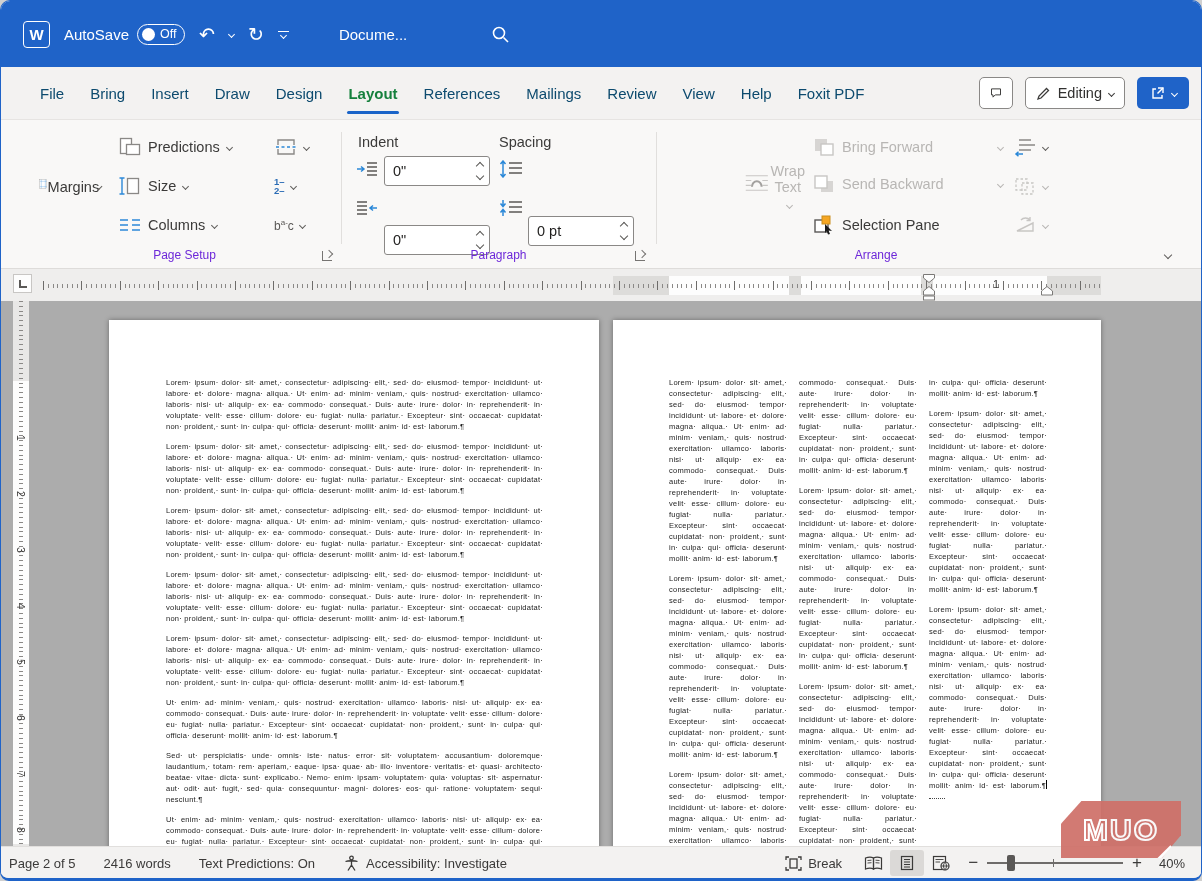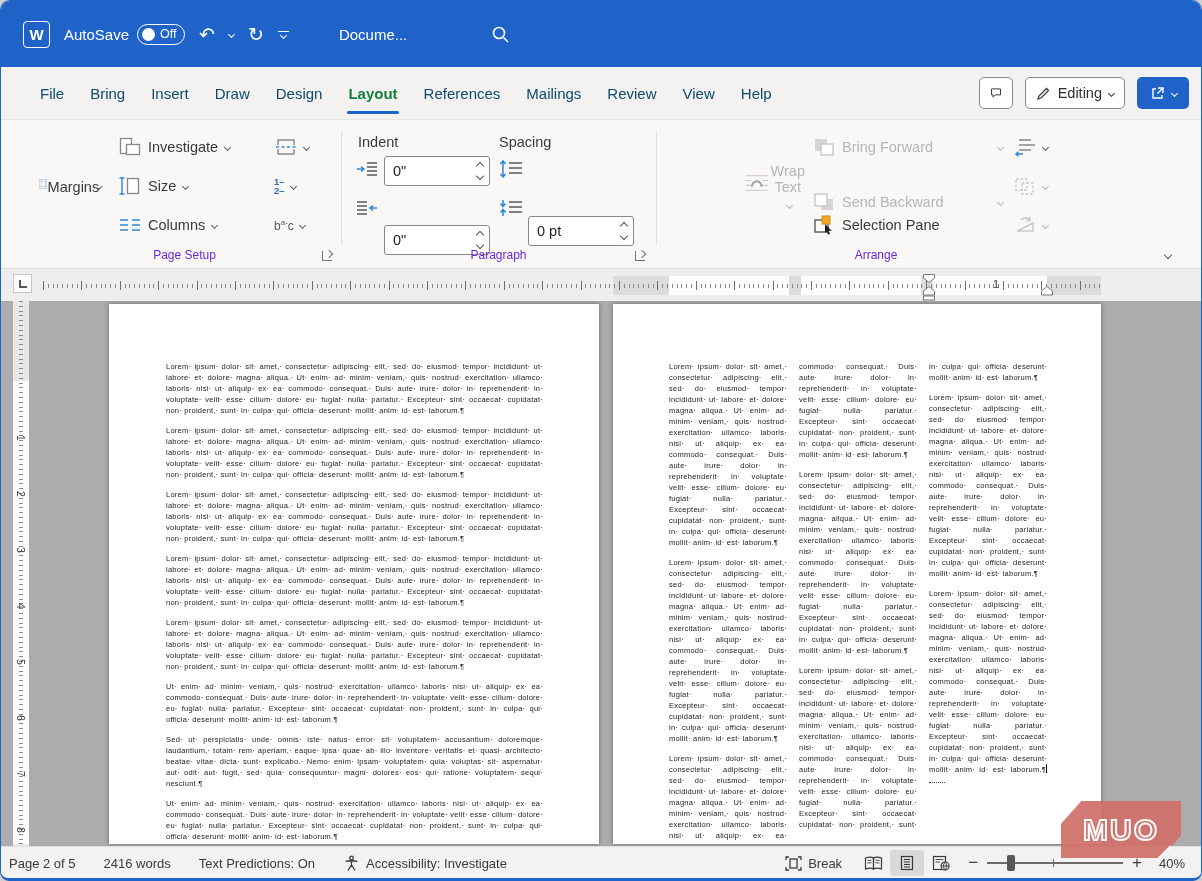--- a/index.html
+++ b/index.html
@@ -91,21 +91,21 @@
   .h-num { position:absolute; top:2px; font-size:11px; color:#3b3a39; }
   .marker { position:absolute; }
 
   
   .canvas { position:absolute; left:0; top:300px; width:100%; height:545px; background:#acacac; overflow:hidden; }
   .v-ruler { position:absolute; left:12px; top:0; width:16px; height:545px; background:#e8e7e6; }
   .v-white { position:absolute; left:0; top:80px; width:16px; height:463px; background:#fdfdfd; }
   .v-ticks { position:absolute; left:6px; top:0; width:4px; height:100%;
              background-image:repeating-linear-gradient(180deg,#8a8886 0 1px,transparent 1px 4.8px); }
   .v-num { position:absolute; left:2px; width:12px; font-size:10.5px; color:#3b3a39; transform:rotate(90deg); }
-  .page { position:absolute; top:3px; height:540px; background:#fff; box-shadow:0 0 5px rgba(0,0,0,.38); }
+  .page { position:absolute; top:19px; height:540px; background:#fff; box-shadow:0 0 5px rgba(0,0,0,.38); }
   .page-left  { left:108px; width:490px; }
   .page-right { left:612px; width:488px; }
   .doc-text { font-size:7.5px; line-height:11px; letter-spacing:.25px; color:#1b1b1b; text-align:justify; }
   .left-text { position:absolute; left:57px; top:57px; width:377px; height:481px; overflow:hidden; }
   .doc-para { margin-bottom:9px; }
   .cols { position:absolute; left:56px; top:57px; width:378px; height:481px;
           column-count:3; column-gap:12px; column-fill:auto; overflow:hidden; }
   .section-break { display:flex; align-items:center; margin-top:-11px; padding-left:62px; height:11px;
                    font-size:7.5px; color:#1b1b1b; white-space:nowrap; }
   .cursor-mark { display:inline-block; width:1px; height:9px; background:#000; vertical-align:-1px; }
@@ -171,20 +171,21 @@
     <span class="rtab">Bring</span>
     <span class="rtab">Insert</span>
     <span class="rtab">Draw</span>
     <span class="rtab">Design</span>
     <span class="rtab active">Layout</span>
     <span class="rtab">References</span>
     <span class="rtab">Mailings</span>
     <span class="rtab">Review</span>
     <span class="rtab">View</span>
     <span class="rtab">Help</span>
+    <span class="rtab">Foxit PDF</span>
     <div class="tabrow-right">
       <span class="pill-btn" style="width:34px;justify-content:center">
         <svg width="16" height="16" viewBox="0 0 16 16" fill="none" stroke="#3b3a39" stroke-width="1.3">
           <path d="M2 2.5 h12 v8 h-7 l-3 3 v-3 h-2 z" stroke-linejoin="round"></path>
         </svg>
       </span>
       <span class="pill-btn">
         <svg width="15" height="15" viewBox="0 0 15 15" fill="none" stroke="#3b3a39" stroke-width="1.3">
           <path d="M2 13 L3 10 L10.5 2.5 L12.5 4.5 L5 12 Z"></path>
         </svg>
@@ -214,21 +215,21 @@
           <line x1="4" y1="37" x2="38" y2="37" stroke="#2b88d8" stroke-width="1.4"></line>
         </svg>
         <span class="lbl">Margins</span>
         <span class="chev sm gchev" style="margin-top:6px"></span>
       </div>
       <div class="med-btn" style="left:88px;top:12px">
         <svg width="22" height="20" viewBox="0 0 22 20">
           <rect x="1.5" y="1.5" width="11" height="15" fill="#fff" stroke="#8a8886" stroke-width="1.3"></rect>
           <rect x="7.5" y="7.5" width="13" height="10" fill="#fff" stroke="#8a8886" stroke-width="1.3"></rect>
         </svg>
-        <span>Investigate</span>
+        <span>Predictions</span>
         <span class="chev sm gchev"></span>
       </div>
       <div class="med-btn" style="left:88px;top:51px">
         <svg width="22" height="20" viewBox="0 0 22 20">
           <line x1="3" y1="2" x2="3" y2="18" stroke="#2b88d8" stroke-width="1.4"></line>
           <line x1="0.5" y1="2" x2="5.5" y2="2" stroke="#2b88d8" stroke-width="1.4"></line>
           <line x1="0.5" y1="18" x2="5.5" y2="18" stroke="#2b88d8" stroke-width="1.4"></line>
           <rect x="8.5" y="2.5" width="11" height="15" fill="#fff" stroke="#8a8886" stroke-width="1.3"></rect>
         </svg>
         <span>Size</span>
@@ -370,21 +371,21 @@
           <span class="chev sm" style="margin-left:4px"></span></span>
       </div>
       <div class="med-btn disabled" style="left:152px;top:12px;width:190px">
         <svg width="22" height="20" viewBox="0 0 22 20">
           <rect x="2" y="2" width="12" height="12" fill="#d7d5d3"></rect>
           <rect x="8" y="7" width="12" height="11" fill="#fff" stroke="#c8c6c4" stroke-width="1.4"></rect>
         </svg>
         <span>Bring Forward</span>
         <span class="chev sm" style="margin-left:auto"></span>
       </div>
-      <div class="med-btn disabled" style="left:152px;top:67px;width:190px">
+      <div class="med-btn disabled" style="left:152px;top:49px;width:190px">
         <svg width="22" height="20" viewBox="0 0 22 20">
           <rect x="8" y="7" width="12" height="11" fill="#d7d5d3"></rect>
           <rect x="2" y="2" width="12" height="12" fill="#fff" stroke="#c8c6c4" stroke-width="1.4"></rect>
         </svg>
         <span>Send Backward</span>
         <span class="chev sm" style="margin-left:auto"></span>
       </div>
       <div class="med-btn" style="left:152px;top:90px;width:190px">
         <svg width="22" height="20" viewBox="0 0 22 20">
           <rect x="2" y="5" width="13" height="12" fill="#fff" stroke="#5a5856" stroke-width="1.4"></rect>

